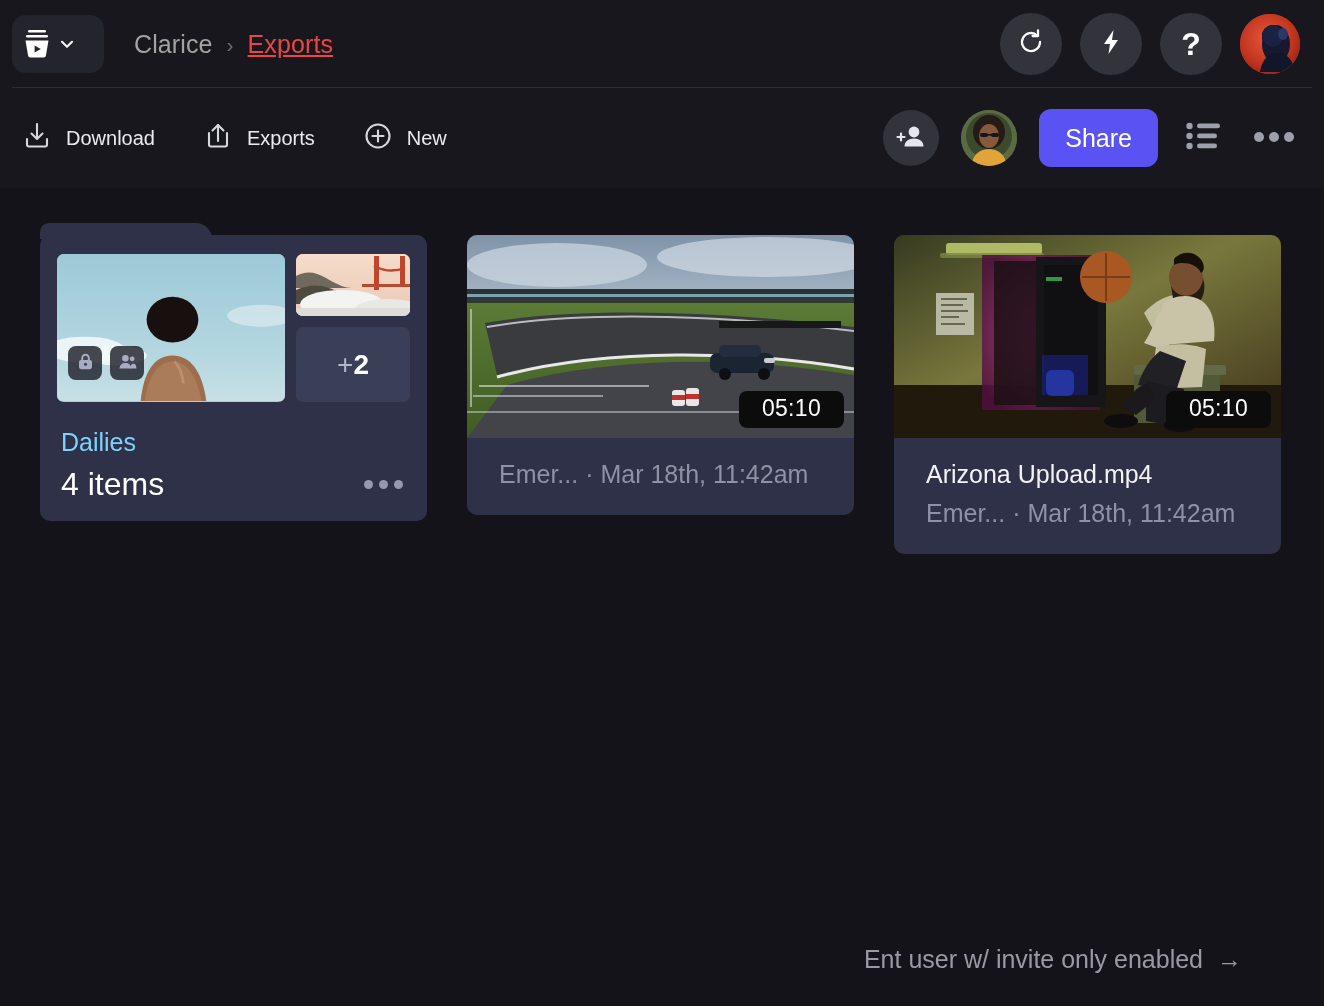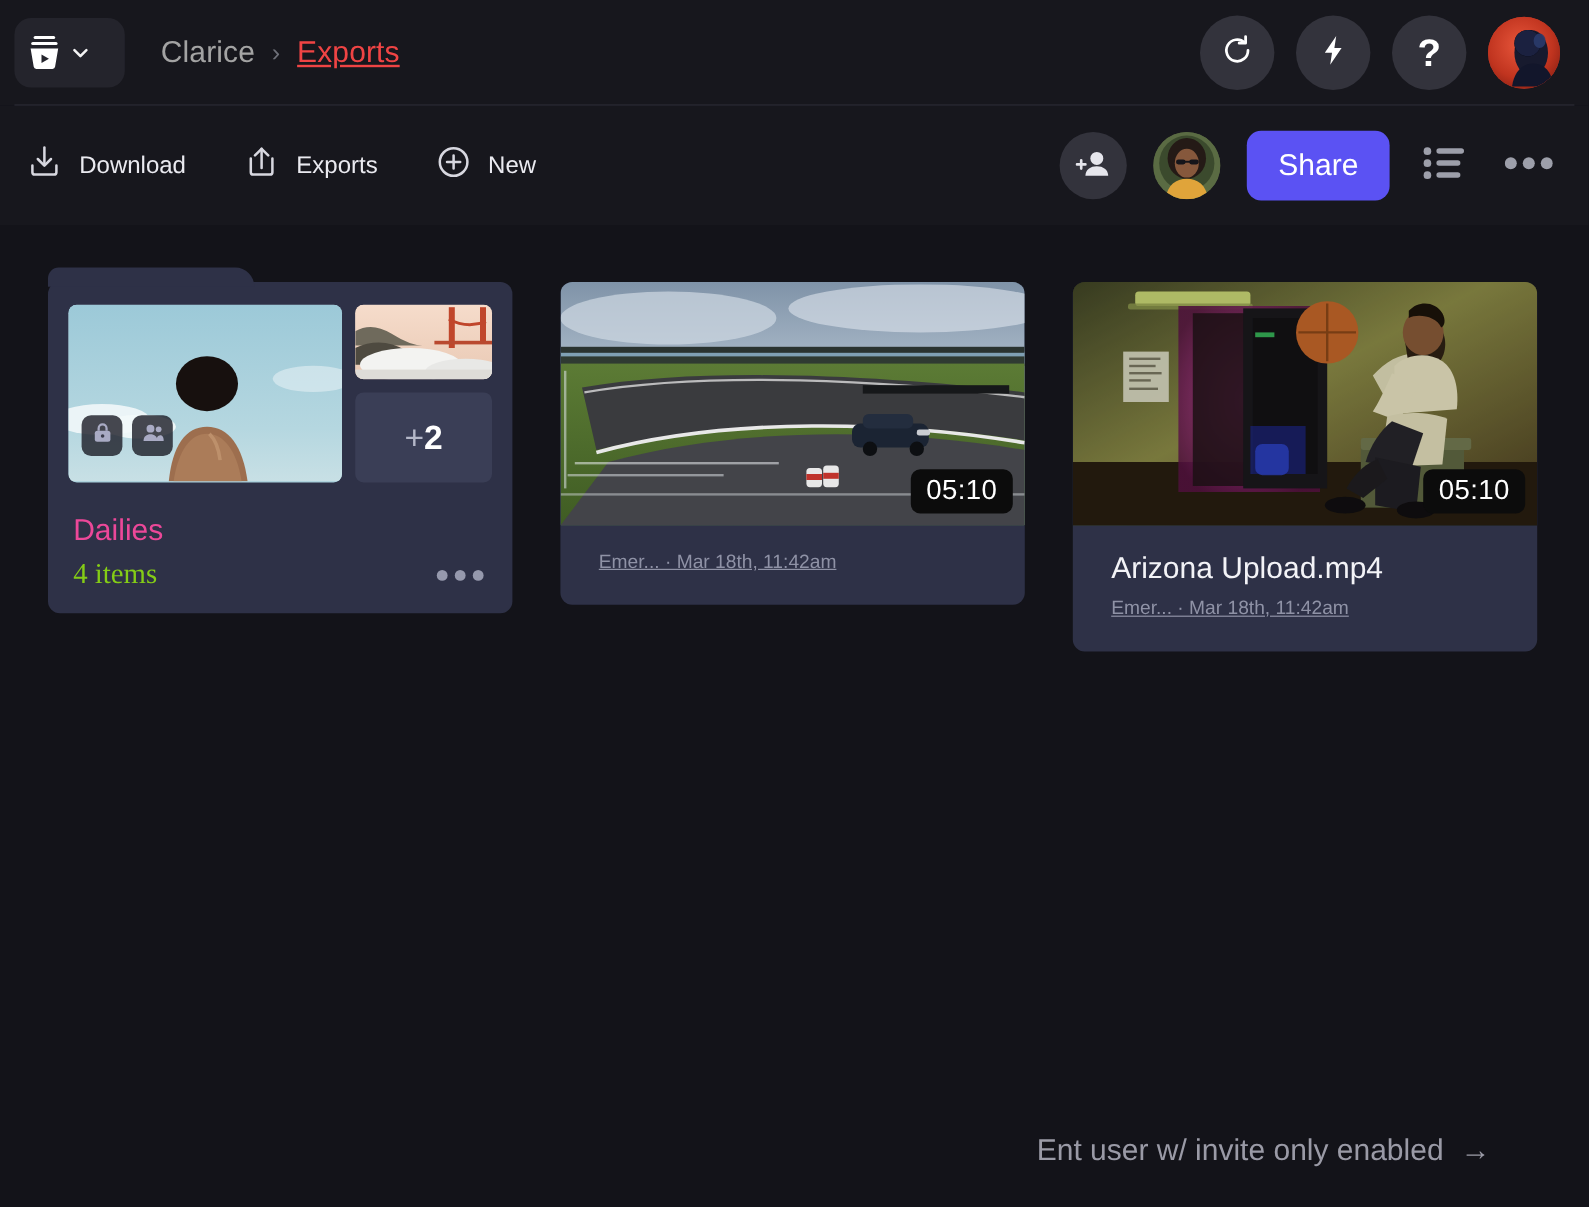--- a/index.html
+++ b/index.html
@@ -199,23 +199,23 @@
   }
   .badge {
     width: 34px; height: 34px;
     border-radius: 8px;
     background: rgba(30,32,42,.82);
     display: flex; align-items: center; justify-content: center;
   }
   .badge svg { width: 19px; height: 19px; }
 
   .folder-meta { padding: 26px 3px 18px 4px; }
-  .folder-title { color: #ec4899; font-size: 25px; margin-bottom: 9px; }
+  .folder-title { color: #7dd3fc; font-size: 25px; margin-bottom: 9px; }
   .folder-sub-row { display: flex; align-items: center; justify-content: space-between; }
-  .folder-sub { color: #84cc16; font-size: 24px; font-family: Liberation Serif, serif; }
+  .folder-sub { color: #ffffff; font-size: 32px; }
   .dots-3 { display: flex; gap: 6px; cursor: pointer; padding: 6px 4px; }
   .dots-3 i { width: 9px; height: 9px; border-radius: 50%; background: #9699ad; display: block; }
 
   
   .asset-card {
     width: 387px;
     background: #2e3147;
     border-radius: 10px;
     overflow: hidden;
     cursor: pointer;
@@ -226,26 +226,26 @@
     overflow: hidden;
     background: #1b2530;
   }
   .duration {
     position: absolute;
     right: 10px; bottom: 10px;
     background: #0c0c0c;
     color: #ffffff;
     font-size: 23px;
     border-radius: 8px;
-    padding: 4px 13px 6px;
+    padding: 4px 23px 6px;
     letter-spacing: .3px;
   }
   .asset-meta { padding: 22px 30px 26px 32px; }
   .asset-title { color: #f3f3f7; font-size: 25px; margin-bottom: 10px; white-space: nowrap; }
-  .asset-sub { color: #8f92a6; font-size: 16px; white-space: nowrap; text-decoration: underline; }
+  .asset-sub { color: #8f92a6; font-size: 25px; white-space: nowrap; }
 
   
   .footer-hint {
     position: absolute;
     right: 82px; bottom: 32px;
     color: #9a9aa6;
     font-size: 25px;
     display: flex; align-items: flex-start; gap: 14px;
   }
   .footer-hint .arrow { font-size: 25px; }

